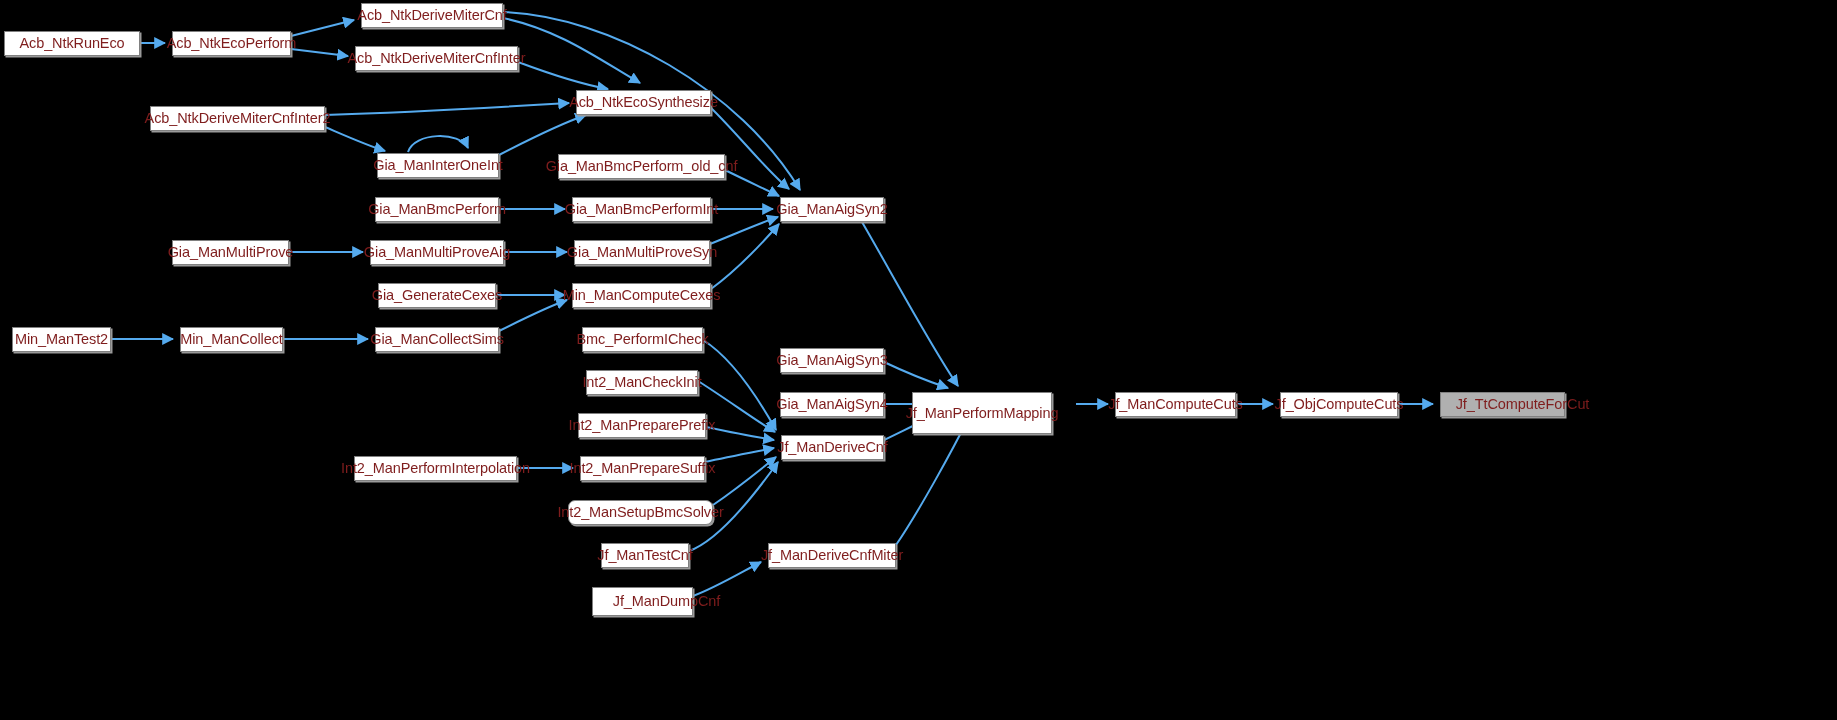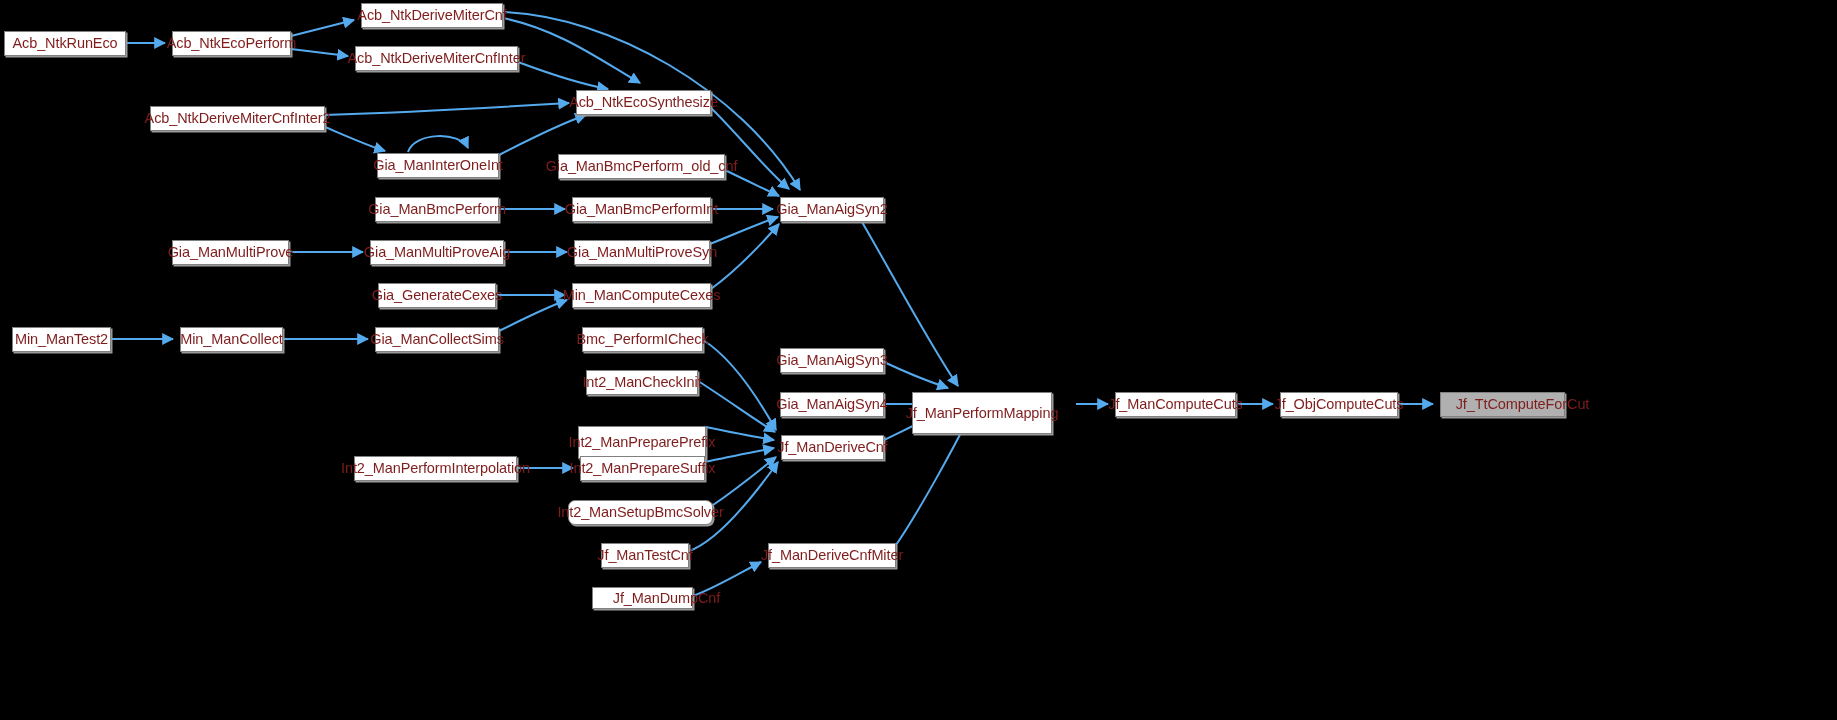--- a/index.html
+++ b/index.html
@@ -94,21 +94,21 @@
         <path d="M517,468 L573,468" stroke="#55aaee" stroke-width="2" fill="none" marker-end="url(#arrow)"></path>
         <path d="M713,505 C735,490 760,470 776,457" stroke="#55aaee" stroke-width="2" fill="none" marker-end="url(#arrow)"></path>
         <path d="M689,551 C720,540 758,490 778,462" stroke="#55aaee" stroke-width="2" fill="none" marker-end="url(#arrow)"></path>
         <path d="M693,596 C715,588 740,573 761,562" stroke="#55aaee" stroke-width="2" fill="none" marker-end="url(#arrow)"></path>
         <path d="M896,545 C920,510 955,445 968,419" stroke="#55aaee" stroke-width="2" fill="none" marker-end="url(#arrow)"></path>
         <path d="M884,440 C905,430 930,417 948,410" stroke="#55aaee" stroke-width="2" fill="none" marker-end="url(#arrow)"></path>
       </g>
   </svg>
 
   <div id="node-layer">
-      <div class="node" style="left: 4px; top: 31px; width: 122px; height: 25px;">
+      <div class="node" style="left: 4px; top: 31px; width: 136px; height: 25px;">
         <span class="node-label">Acb_NtkRunEco</span>
       </div>
       <div class="node" style="left: 172px; top: 31px; width: 119px; height: 25px;">
         <span class="node-label">Acb_NtkEcoPerform</span>
       </div>
       <div class="node" style="left: 361px; top: 3px; width: 142px; height: 25px;">
         <span class="node-label">Acb_NtkDeriveMiterCnf</span>
       </div>
       <div class="node" style="left: 355px; top: 46px; width: 163px; height: 25px;">
         <span class="node-label">Acb_NtkDeriveMiterCnfInter</span>
@@ -175,39 +175,39 @@
       </div>
       <div class="node" style="left: 1115px; top: 392px; width: 121px; height: 25px;">
         <span class="node-label">Jf_ManComputeCuts</span>
       </div>
       <div class="node" style="left: 1280px; top: 392px; width: 118px; height: 25px;">
         <span class="node-label">Jf_ObjComputeCuts</span>
       </div>
       <div class="node highlight" style="left: 1440px; top: 392px; width: 125px; height: 25px;">
         <span class="node-label">Jf_TtComputeForCut</span>
       </div>
-      <div class="node" style="left: 578px; top: 413px; width: 128px; height: 33px; margin-top: 13px;">
+      <div class="node" style="left: 578px; top: 413px; width: 128px; height: 25px;">
         <span class="node-label">Int2_ManPreparePrefix</span>
       </div>
       <div class="node" style="left: 781px; top: 435px; width: 103px; height: 25px;">
         <span class="node-label">Jf_ManDeriveCnf</span>
       </div>
       <div class="node" style="left: 354px; top: 456px; width: 163px; height: 25px;">
         <span class="node-label">Int2_ManPerformInterpolation</span>
       </div>
       <div class="node" style="left: 580px; top: 456px; width: 125px; height: 25px;">
         <span class="node-label">Int2_ManPrepareSuffix</span>
       </div>
       <div class="node" style="left: 568px; top: 500px; width: 145px; height: 25px; border-radius: 7px;">
         <span class="node-label">Int2_ManSetupBmcSolver</span>
       </div>
       <div class="node" style="left: 601px; top: 543px; width: 88px; height: 25px;">
         <span class="node-label">Jf_ManTestCnf</span>
       </div>
       <div class="node" style="left: 768px; top: 543px; width: 128px; height: 25px;">
         <span class="node-label">Jf_ManDeriveCnfMiter</span>
       </div>
-      <div class="node" style="left: 592px; top: 587px; width: 101px; height: 22px; padding-left: 48px;">
+      <div class="node" style="left: 592px; top: 587px; width: 101px; height: 29px; padding-left: 48px;">
         <span class="node-label">Jf_ManDumpCnf</span>
       </div>
     </div>
 
 </div>
 
 </body></html>

